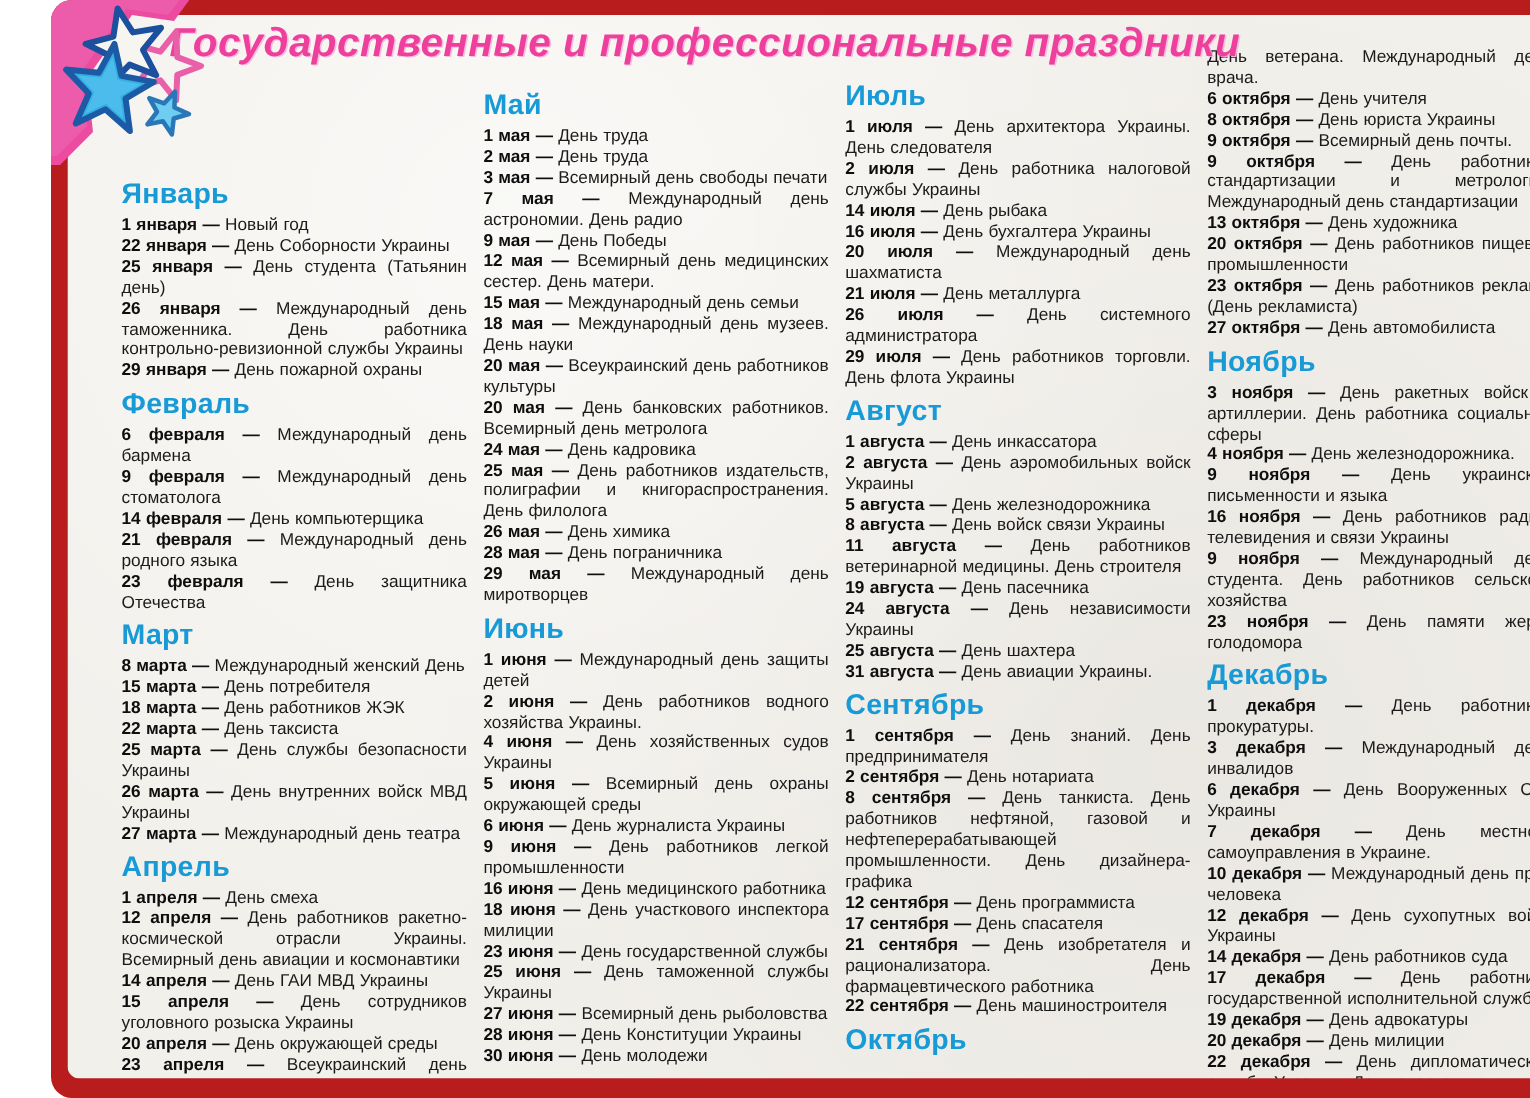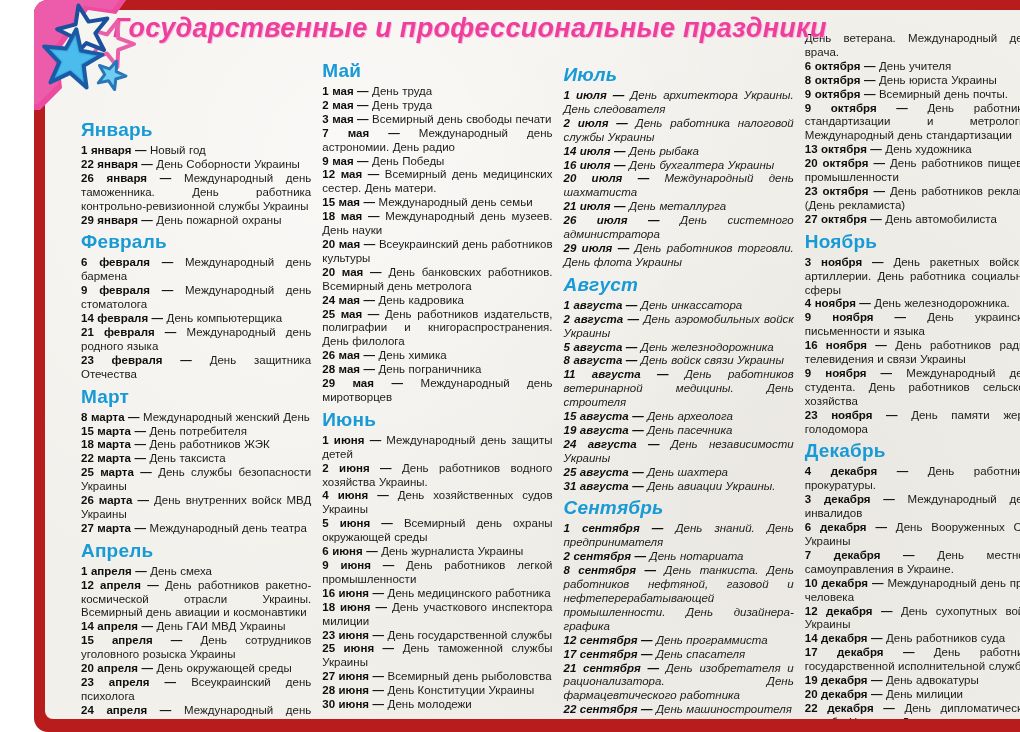--- a/index.html
+++ b/index.html
@@ -38,21 +38,21 @@
     z-index: 4; pointer-events: none;
   }
   .columns {
     position: absolute; left: 10px; top: 0; right: 8px; bottom: 2px;
     display: flex; gap: 11px;
     z-index: 2;
   }
   .column { flex: 1 1 0; min-width: 0; }
   .col-1 { padding-top: 105px; padding-left: 26px; }
   .col-2 { padding-top: 46px; }
-  .col-3 { padding-top: 50px; font-style: italic; }
+  .col-3 { padding-top: 40px; }
   .col-4 { padding-top: 22px; }
   .month {
     color: #179ad6;
     font-size: 19px; font-weight: bold;
     margin: 4px 0 3px 0;
     letter-spacing: .2px;
   }
   .entry {
     margin: 0;
     font-size: 11.5px;
@@ -67,20 +67,21 @@
 <body>
 
 <div class="frame">
   <div class="paper">
     <div class="page-title">Государственные и профессиональные праздники</div>
     <div class="columns" id="columns">
         <div class="column col-1">
           <h2 class="month">Январь</h2>
           <p class="entry"><b class="date">1 января —</b> <span>Новый год</span></p>
           <p class="entry"><b class="date">22 января —</b> <span>День Соборности Украины</span></p>
+          <p class="entry"><b class="date">25 января —</b> <span>День студента (Татьянин день)</span></p>
           <p class="entry"><b class="date">26 января —</b> <span>Международный день таможенника. День работника контрольно-ревизионной службы Украины</span></p>
           <p class="entry"><b class="date">29 января —</b> <span>День пожарной охраны</span></p>
           <h2 class="month">Февраль</h2>
           <p class="entry"><b class="date">6 февраля —</b> <span>Международный день бармена</span></p>
           <p class="entry"><b class="date">9 февраля —</b> <span>Международный день стоматолога</span></p>
           <p class="entry"><b class="date">14 февраля —</b> <span>День компьютерщика</span></p>
           <p class="entry"><b class="date">21 февраля —</b> <span>Международный день родного языка</span></p>
           <p class="entry"><b class="date">23 февраля —</b> <span>День защитника Отечества</span></p>
           <h2 class="month">Март</h2>
           <p class="entry"><b class="date">8 марта —</b> <span>Международный женский День</span></p>
@@ -140,21 +141,20 @@
           <p class="entry"><b class="date">20 июля —</b> <span>Международный день шахматиста</span></p>
           <p class="entry"><b class="date">21 июля —</b> <span>День металлурга</span></p>
           <p class="entry"><b class="date">26 июля —</b> <span>День системного администратора</span></p>
           <p class="entry"><b class="date">29 июля —</b> <span>День работников торговли. День флота Украины</span></p>
           <h2 class="month">Август</h2>
           <p class="entry"><b class="date">1 августа —</b> <span>День инкассатора</span></p>
           <p class="entry"><b class="date">2 августа —</b> <span>День аэромобильных войск Украины</span></p>
           <p class="entry"><b class="date">5 августа —</b> <span>День железнодорожника</span></p>
           <p class="entry"><b class="date">8 августа —</b> <span>День войск связи Украины</span></p>
           <p class="entry"><b class="date">11 августа —</b> <span>День работников ветеринарной медицины. День строителя</span></p>
-          <p class="entry"><b class="date">15 августа —</b> <span>День археолога</span></p>
           <p class="entry"><b class="date">19 августа —</b> <span>День пасечника</span></p>
           <p class="entry"><b class="date">24 августа —</b> <span>День независимости Украины</span></p>
           <p class="entry"><b class="date">25 августа —</b> <span>День шахтера</span></p>
           <p class="entry"><b class="date">31 августа —</b> <span>День авиации Украины.</span></p>
           <h2 class="month">Сентябрь</h2>
           <p class="entry"><b class="date">1 сентября —</b> <span>День знаний. День предпринимателя</span></p>
           <p class="entry"><b class="date">2 сентября —</b> <span>День нотариата</span></p>
           <p class="entry"><b class="date">8 сентября —</b> <span>День танкиста. День работников нефтяной, газовой и нефтеперерабатывающей промышленности. День дизайнера-графика</span></p>
           <p class="entry"><b class="date">12 сентября —</b> <span>День программиста</span></p>
           <p class="entry"><b class="date">17 сентября —</b> <span>День спасателя</span></p>
@@ -173,21 +173,21 @@
           <p class="entry"><b class="date">23 октября —</b> <span>День работников рекламы (День рекламиста)</span></p>
           <p class="entry"><b class="date">27 октября —</b> <span>День автомобилиста</span></p>
           <h2 class="month">Ноябрь</h2>
           <p class="entry"><b class="date">3 ноября —</b> <span>День ракетных войск и артиллерии. День работника социальной сферы</span></p>
           <p class="entry"><b class="date">4 ноября —</b> <span>День железнодорожника.</span></p>
           <p class="entry"><b class="date">9 ноября —</b> <span>День украинской письменности и языка</span></p>
           <p class="entry"><b class="date">16 ноября —</b> <span>День работников радио, телевидения и связи Украины</span></p>
           <p class="entry"><b class="date">9 ноября —</b> <span>Международный день студента. День работников сельского хозяйства</span></p>
           <p class="entry"><b class="date">23 ноября —</b> <span>День памяти жертв голодомора</span></p>
           <h2 class="month">Декабрь</h2>
-          <p class="entry"><b class="date">4 декабря —</b> <span>День работников прокуратуры.</span></p>
+          <p class="entry"><b class="date">1 декабря —</b> <span>День работников прокуратуры.</span></p>
           <p class="entry"><b class="date">3 декабря —</b> <span>Международный день инвалидов</span></p>
           <p class="entry"><b class="date">6 декабря —</b> <span>День Вооруженных Сил Украины</span></p>
           <p class="entry"><b class="date">7 декабря —</b> <span>День местного самоуправления в Украине.</span></p>
           <p class="entry"><b class="date">10 декабря —</b> <span>Международный день прав человека</span></p>
           <p class="entry"><b class="date">12 декабря —</b> <span>День сухопутных войск Украины</span></p>
           <p class="entry"><b class="date">14 декабря —</b> <span>День работников суда</span></p>
           <p class="entry"><b class="date">17 декабря —</b> <span>День работника государственной исполнительной службы</span></p>
           <p class="entry"><b class="date">19 декабря —</b> <span>День адвокатуры</span></p>
           <p class="entry"><b class="date">20 декабря —</b> <span>День милиции</span></p>
           <p class="entry"><b class="date">22 декабря —</b> <span>День дипломатической службы Украины. День энергетика</span></p>

